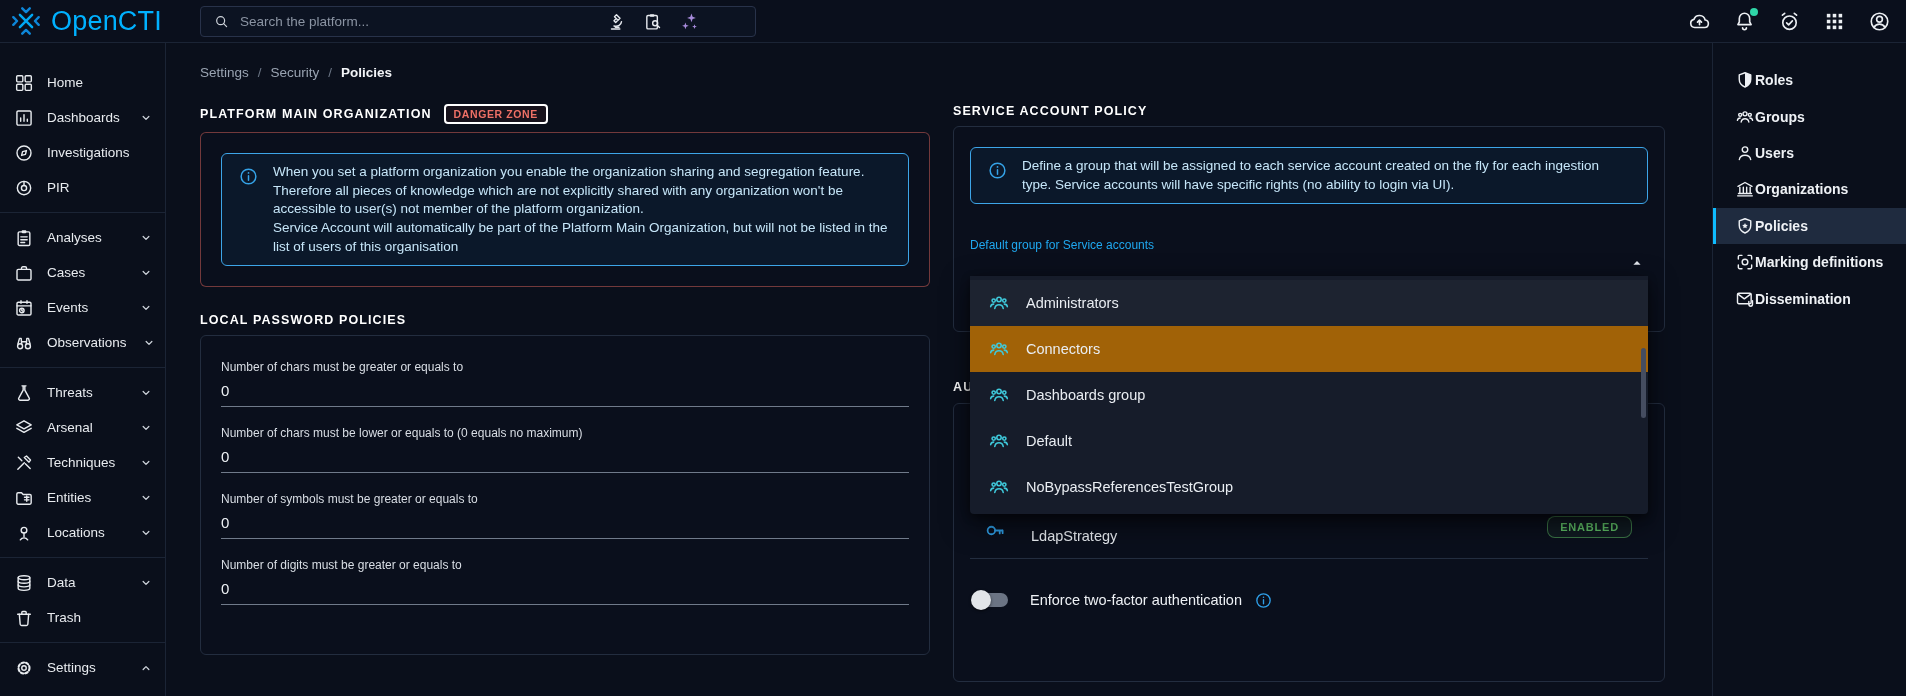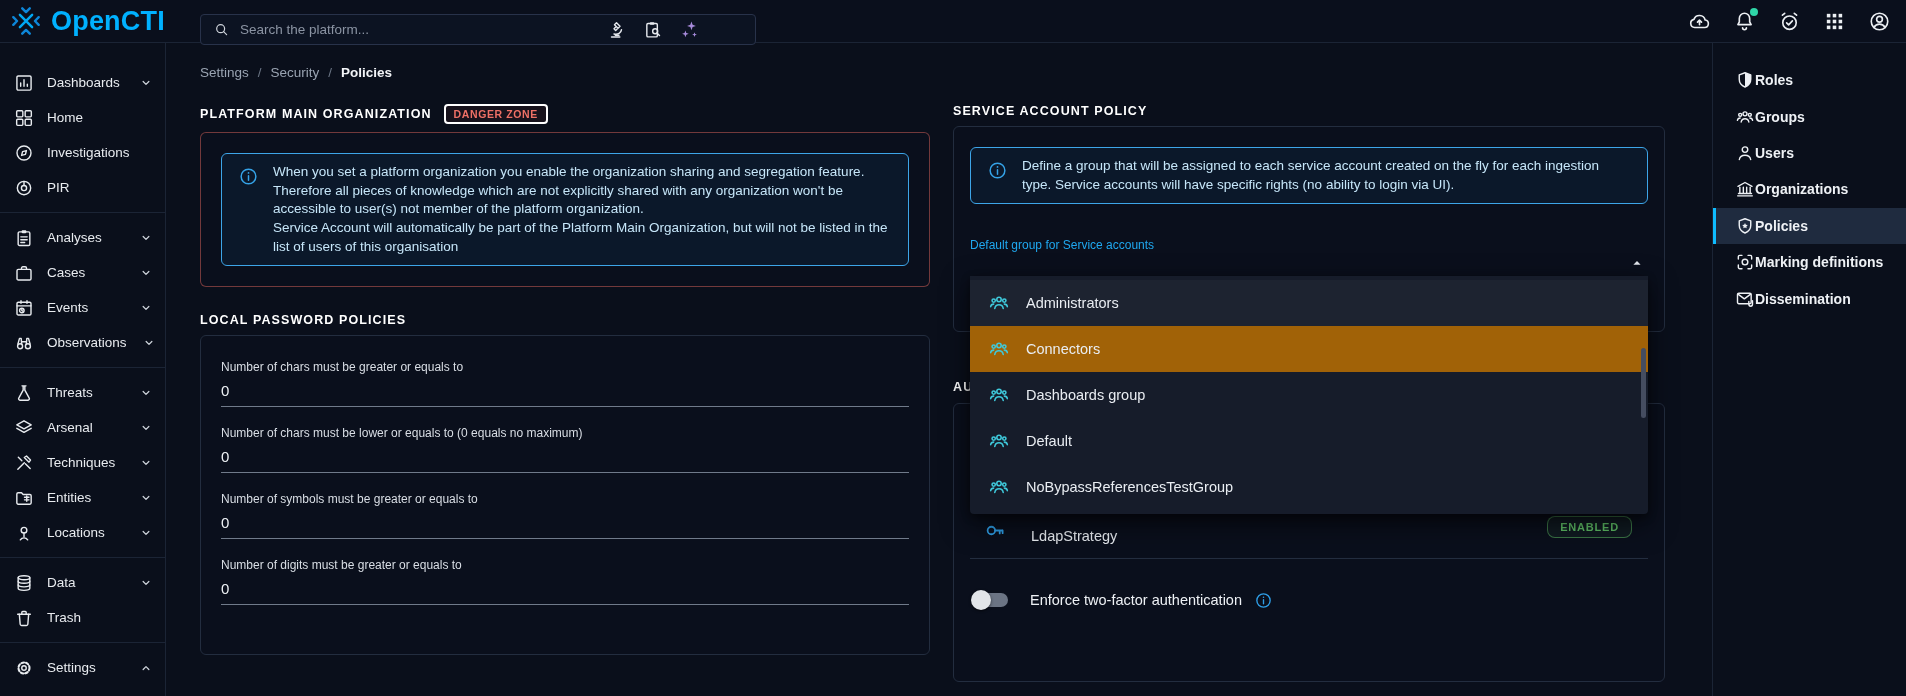--- a/index.html
+++ b/index.html
@@ -9,22 +9,22 @@
     background:#0a0f1b; color:#e8ecf1;
     font-family:"Liberation Sans", sans-serif;
   }
   .ic { fill:none; stroke:currentColor; stroke-width:1.7; stroke-linecap:round; stroke-linejoin:round; flex:none; }
 
   
   .topbar { position:absolute; top:0; left:0; right:0; height:43px;
     background:#0a0f1c; border-bottom:1px solid #1b2435; z-index:30;
     display:flex; align-items:center; }
   .logo { display:flex; align-items:center; gap:9px; padding-left:10px; width:166px; }
-  .logo-text { font-size:27px; font-weight:700; color:#00b1ff; letter-spacing:.2px; }
-  .searchbox { position:absolute; left:200px; top:14px; width:556px; height:31px;
+  .logo-text { font-size:27px; font-weight:400; color:#00b1ff; letter-spacing:.2px; }
+  .searchbox { position:absolute; left:200px; top:6px; width:556px; height:31px;
     border:1px solid #28324a; border-radius:4px; background:#0c1322;
     display:flex; align-items:center; padding:0 12px; gap:10px; }
   .searchbox input { flex:1; background:transparent; border:none; outline:none;
     color:#dfe4ea; font-size:13.5px; font-family:"Liberation Sans",sans-serif; }
   .searchbox input::placeholder { color:#8b94a3; opacity:1; }
   .search-actions { display:flex; align-items:center; gap:16px; margin-right:42px; }
   .search-actions .ic { width:20px; height:20px; color:#e6e9ee; cursor:pointer; }
   .search-actions .ai { color:#a78bdb; width:22px; height:22px; }
   .top-icons { position:absolute; right:14px; top:0; height:43px; display:flex; align-items:center; gap:19px; }
   .top-icons .tbtn { position:relative; width:26px; height:26px; color:#eceff3; cursor:pointer;
@@ -362,32 +362,32 @@
         <svg class="ic">
           <use href="#i-account"></use>
         </svg>
       </span>
     </div>
 </div>
 
 <div class="leftnav">
     <div class="nav-item">
       <svg class="ic">
+        <use href="#i-workspaces"></use>
+      </svg>
+      <span class="lbl">Home</span>
+    </div>
+    <div class="nav-item">
+      <svg class="ic">
         <use href="#i-dashboards"></use>
       </svg>
       <span class="lbl">Dashboards</span>
       <svg class="ic chev">
         <use href="#i-chevron-down"></use>
       </svg>
-    </div>
-    <div class="nav-item">
-      <svg class="ic">
-        <use href="#i-workspaces"></use>
-      </svg>
-      <span class="lbl">Home</span>
     </div>
     <div class="nav-item">
       <svg class="ic">
         <use href="#i-investigations"></use>
       </svg>
       <span class="lbl">Investigations</span>
     </div>
     <div class="nav-item">
       <svg class="ic">
         <use href="#i-pir"></use>

